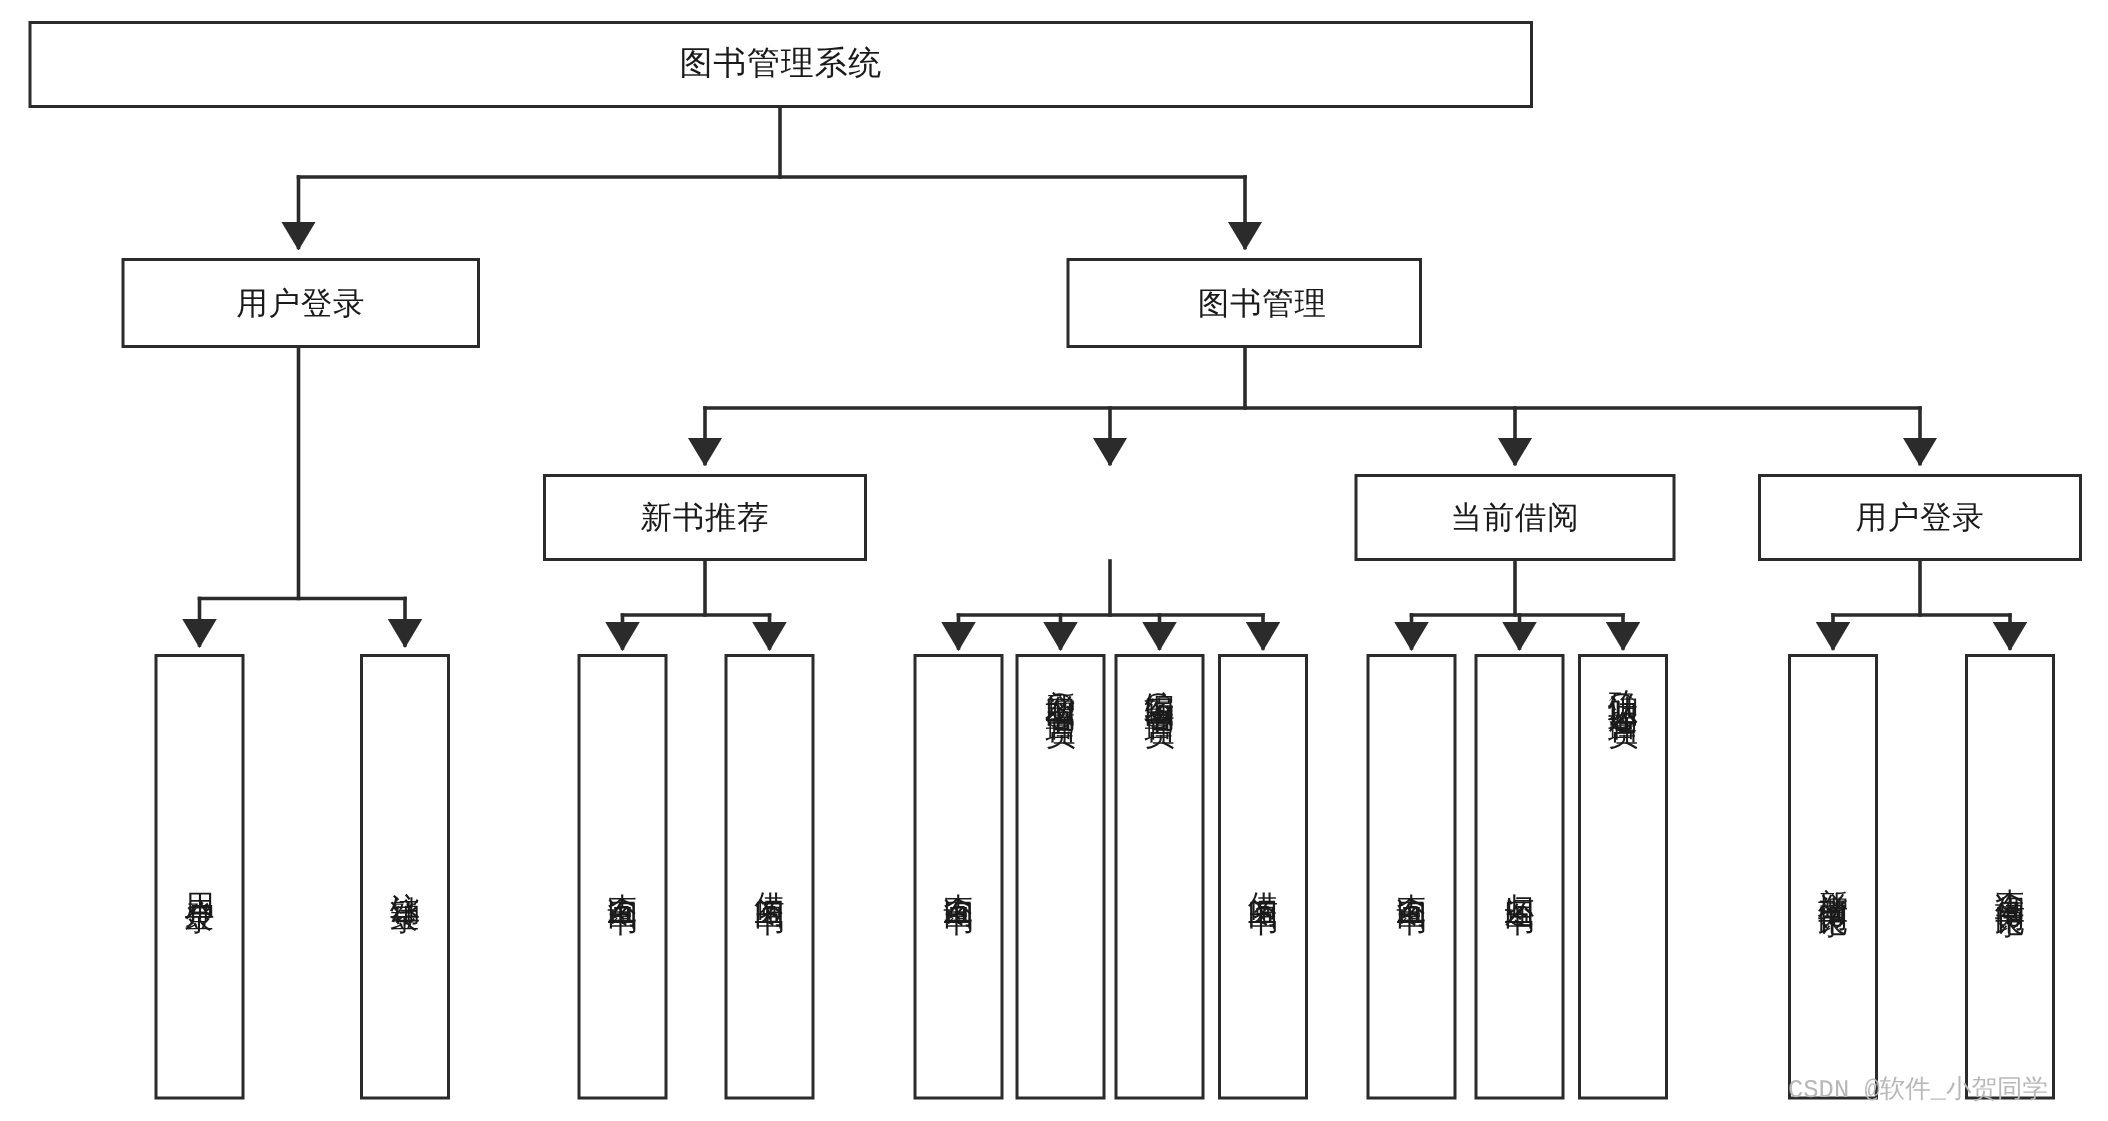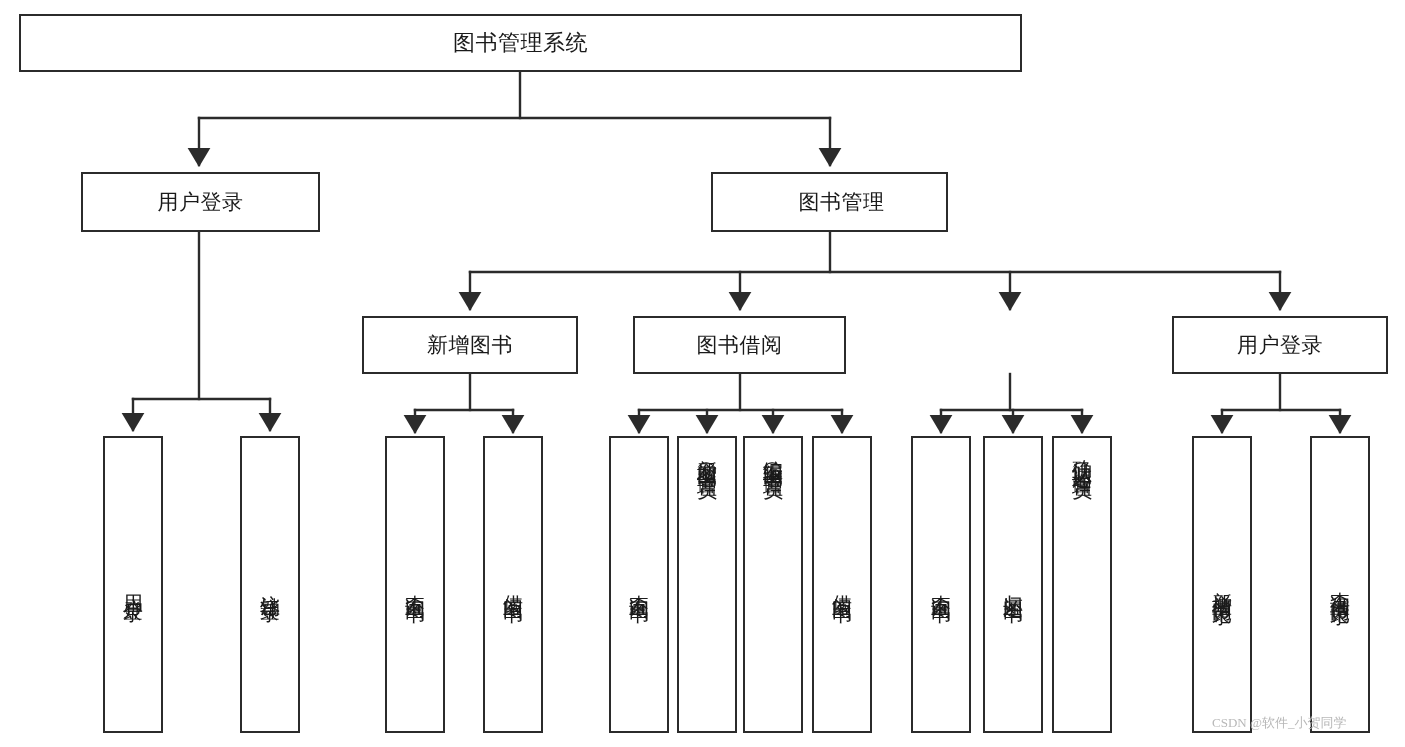--- a/index.html
+++ b/index.html
@@ -63,24 +63,23 @@
     letter-spacing: 3px;
     white-space: nowrap;
   }
   .node.vert.mid {
     align-items: center;
     padding-top: 0;
   }
   .watermark {
     position: absolute;
     color: #b8b8b8;
-    font-size: 13px;
+    font-size: 17px;
     white-space: nowrap;
-    font-family: Liberation Serif, serif;
-    padding-left: 20px;
+    font-family: Liberation Mono, monospace;
   }
 </style>
 </head>
 <body>
 
 <div id="canvas">
 
   <svg class="wires" viewBox="0 0 1405 747" xmlns="http://www.w3.org/2000/svg">
     <defs>
       <marker id="arrow" viewBox="0 0 10 12" refX="9" refY="6" markerWidth="8" markerHeight="10" orient="auto-start-reverse">
@@ -136,24 +135,24 @@
   </div>
 
   <div class="node horiz" id="node-l1-0" style="left: 81px; top: 172px; width: 239px; height: 60px;">
     <span class="label">用户登录</span>
   </div>
   <div class="node horiz" id="node-l1-1" style="left: 711px; top: 172px; width: 237px; height: 60px; padding-left: 24px;">
     <span class="label">图书管理</span>
   </div>
 
   <div class="node horiz" id="node-l2-0" style="left: 362px; top: 316px; width: 216px; height: 58px;">
-    <span class="label">新增图书</span>
+    <span class="label">新书推荐</span>
   </div>
-  <div class="node horiz" id="node-l2-1" style="left: 633px; top: 316px; width: 213px; height: 58px;">
-    <span class="label">图书借阅</span>
+  <div class="node horiz" id="node-l2-2" style="left: 903px; top: 316px; width: 214px; height: 58px;">
+    <span class="label">当前借阅</span>
   </div>
   <div class="node horiz" id="node-l2-3" style="left: 1172px; top: 316px; width: 216px; height: 58px;">
     <span class="label">用户登录</span>
   </div>
 
   <div class="node vert mid" id="node-leaf-0" style="left: 103px; top: 436px; width: 60px; height: 297px;">
       <span class="label">用户登录</span>
     </div>
   <div class="node vert mid" id="node-leaf-1" style="left: 240px; top: 436px; width: 60px; height: 297px;">
       <span class="label">注销登录</span>

